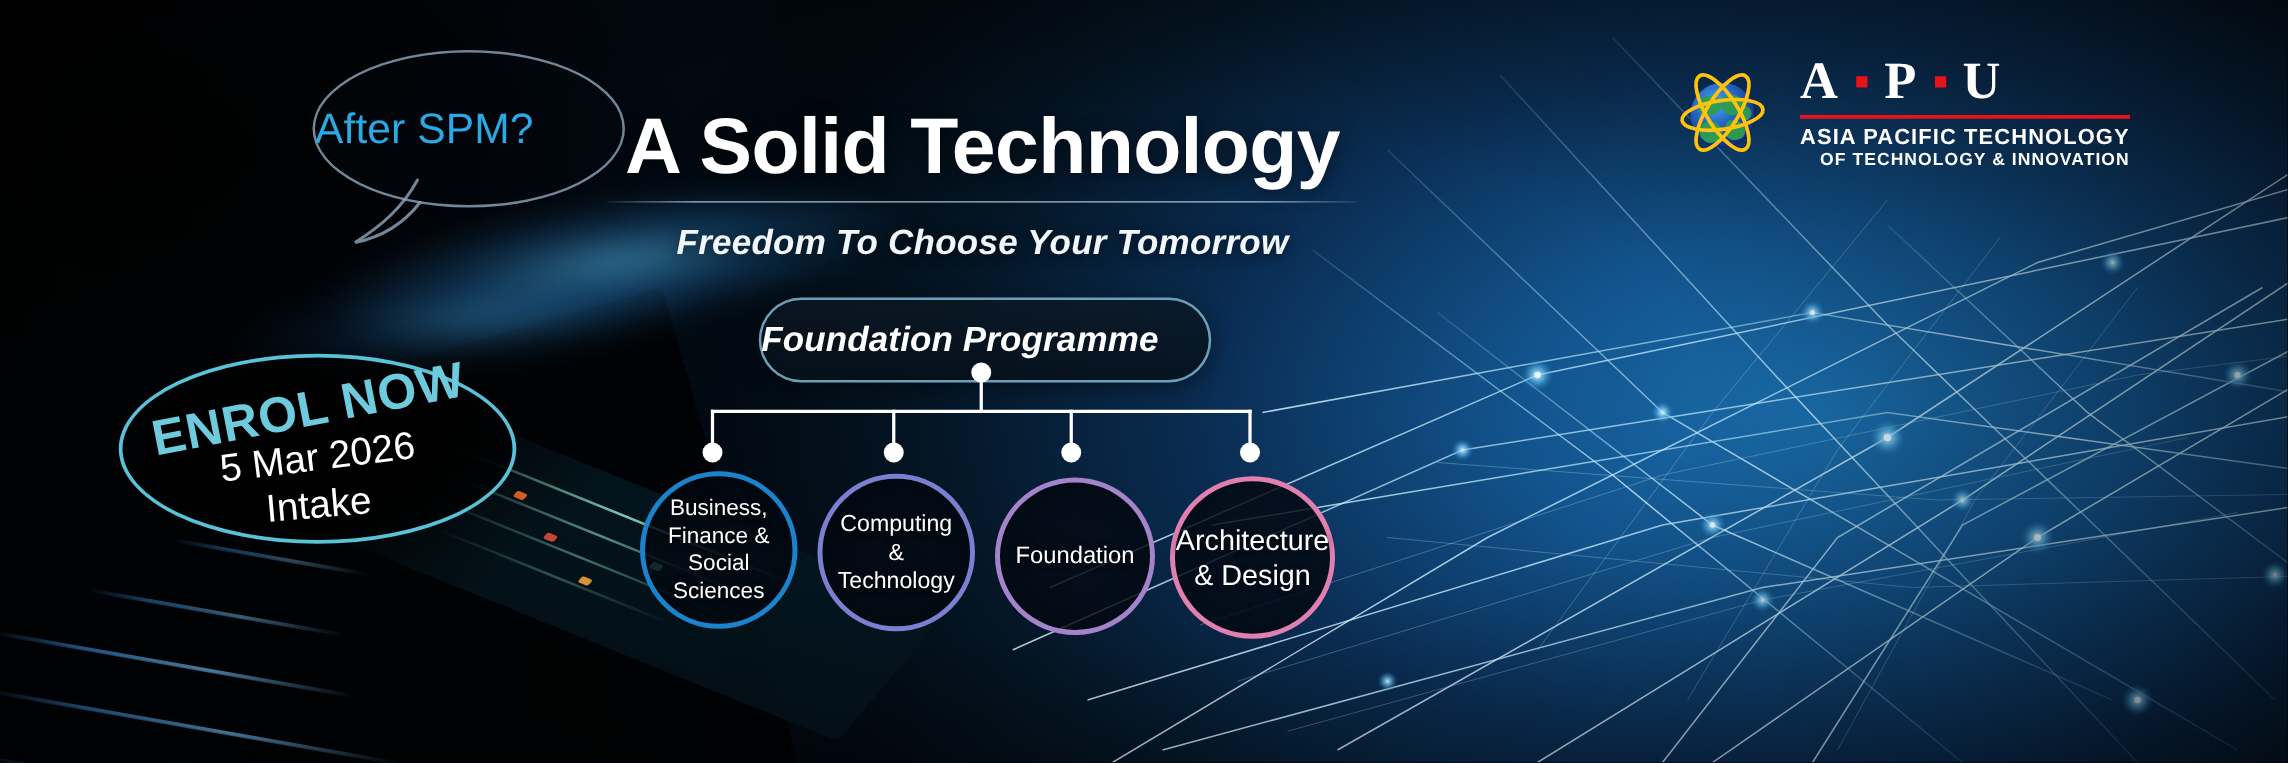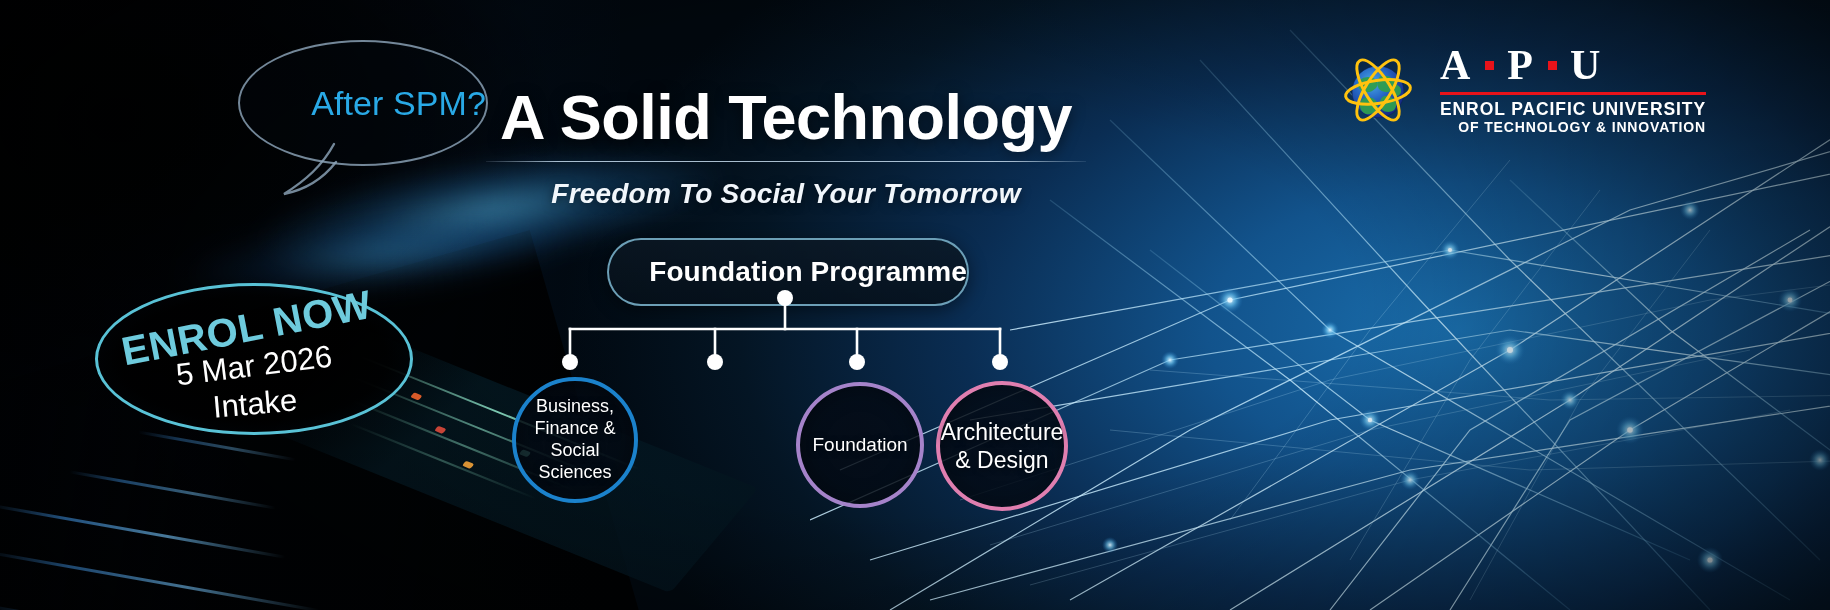--- a/index.html
+++ b/index.html
@@ -83,26 +83,26 @@
   .mesh { position: absolute; right: -40px; top: 0; width: 1060px; height: 610px; }
   .vignette {
     position: absolute; inset: 0;
     background: radial-gradient(ellipse 1100px 520px at 50% 50%, rgba(0,0,0,0) 40%, rgba(0,0,0,.40) 85%, rgba(0,0,0,.62) 100%);
     pointer-events: none;
   }
 
   
   .speech-bubble {
     position: absolute;
-    left: 238px; top: 40px;
+    left: 250px; top: 40px;
     width: 246px; height: 122px;
     border: 2px solid rgba(140,165,185,.82);
     border-radius: 50% / 50%;
     background: rgba(2,10,18,.30);
-    display: flex; align-items: center; justify-content: flex-end;
+    display: flex; align-items: center; justify-content: flex-start;
   }
   .speech-bubble .label {
     color: #29a9e6;
     font-size: 34px;
     font-weight: 400;
     letter-spacing: .1px;
     white-space: nowrap;
   }
   .bubble-tail {
     position: absolute;
@@ -214,22 +214,23 @@
   }
 
   
   .programme-pill {
     position: absolute;
     left: 607px; top: 238px;
     width: 358px; height: 64px;
     border: 2px solid rgba(120,175,200,.9);
     border-radius: 34px;
     background: linear-gradient(180deg, rgba(12,24,36,.80) 0%, rgba(6,16,26,.86) 100%);
-    display: flex; align-items: center; justify-content: flex-end;
+    display: flex; align-items: center; justify-content: flex-start;
     box-shadow: 0 4px 18px rgba(0,0,0,.45);
+    font-style: italic;
   }
   .programme-pill .label {
     color: #ffffff;
     font-size: 28px;
     font-weight: bold;
     letter-spacing: .1px;
     white-space: nowrap;
   }
 
   
@@ -370,21 +371,21 @@
   <div class="speech-bubble">
     <div class="label">After SPM?</div>
   </div>
   <svg class="bubble-tail" viewBox="0 0 70 60">
     <path d="M56,4 C44,26 28,40 6,54 C26,50 44,40 58,22" fill="none" stroke="rgba(140,165,185,.82)" stroke-width="2.4" stroke-linecap="round"></path>
   </svg>
 
   <div class="headline-wrap">
     <div class="headline">A Solid Technology</div>
     <div class="headline-rule"></div>
-    <div class="tagline">Freedom To Social Your Tomorrow</div>
+    <div class="tagline">Freedom To Choose Your Tomorrow</div>
   </div>
 
   <div class="apu-logo">
     <svg class="apu-globe" viewBox="0 0 100 100">
       <defs>
         <radialGradient id="globeG" cx="38%" cy="32%" r="72%">
           <stop offset="0%" stop-color="#4aa9e8"></stop>
           <stop offset="45%" stop-color="#2566c4"></stop>
           <stop offset="100%" stop-color="#14257e"></stop>
         </radialGradient>
@@ -406,21 +407,21 @@
     </svg>
     <div class="apu-text">
       <div class="apu-initials">
         <span>A</span>
         <span class="apu-dot"></span>
         <span>P</span>
         <span class="apu-dot"></span>
         <span>U</span>
       </div>
       <div class="apu-rule"></div>
-      <div class="apu-line1">ENROL PACIFIC UNIVERSITY</div>
+      <div class="apu-line1">ASIA PACIFIC TECHNOLOGY</div>
       <div class="apu-line2">OF TECHNOLOGY &amp; INNOVATION</div>
     </div>
   </div>
 
   <div class="enrol-badge">
     <div class="enrol-now">ENROL NOW</div>
     <div class="enrol-date">5 Mar 2026</div>
     <div class="enrol-intake">Intake</div>
   </div>
 
@@ -442,20 +443,23 @@
       <circle cx="40" cy="77" r="8"></circle>
       <circle cx="185" cy="77" r="8"></circle>
       <circle cx="327" cy="77" r="8"></circle>
       <circle cx="470" cy="77" r="8"></circle>
     </g>
   </svg>
 
   <div class="circle c-business">
     <span>Business, Finance &amp; Social Sciences</span>
   </div>
+  <div class="circle c-computing">
+    <span>Computing &amp; Technology</span>
+  </div>
   <div class="circle c-engineering">
     <span>Foundation</span>
   </div>
   <div class="circle c-architecture">
     <span>Architecture &amp; Design</span>
   </div>
 
 </div>
 
 </body></html>

